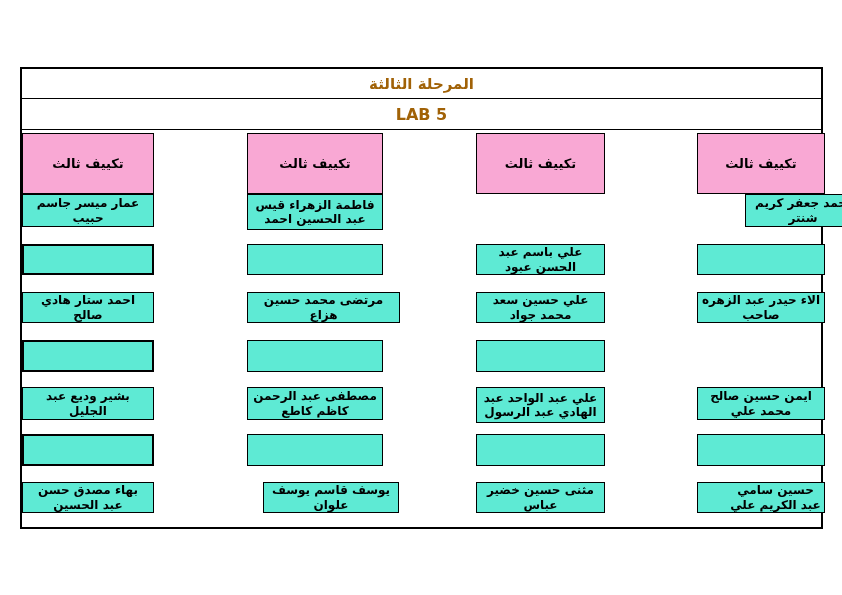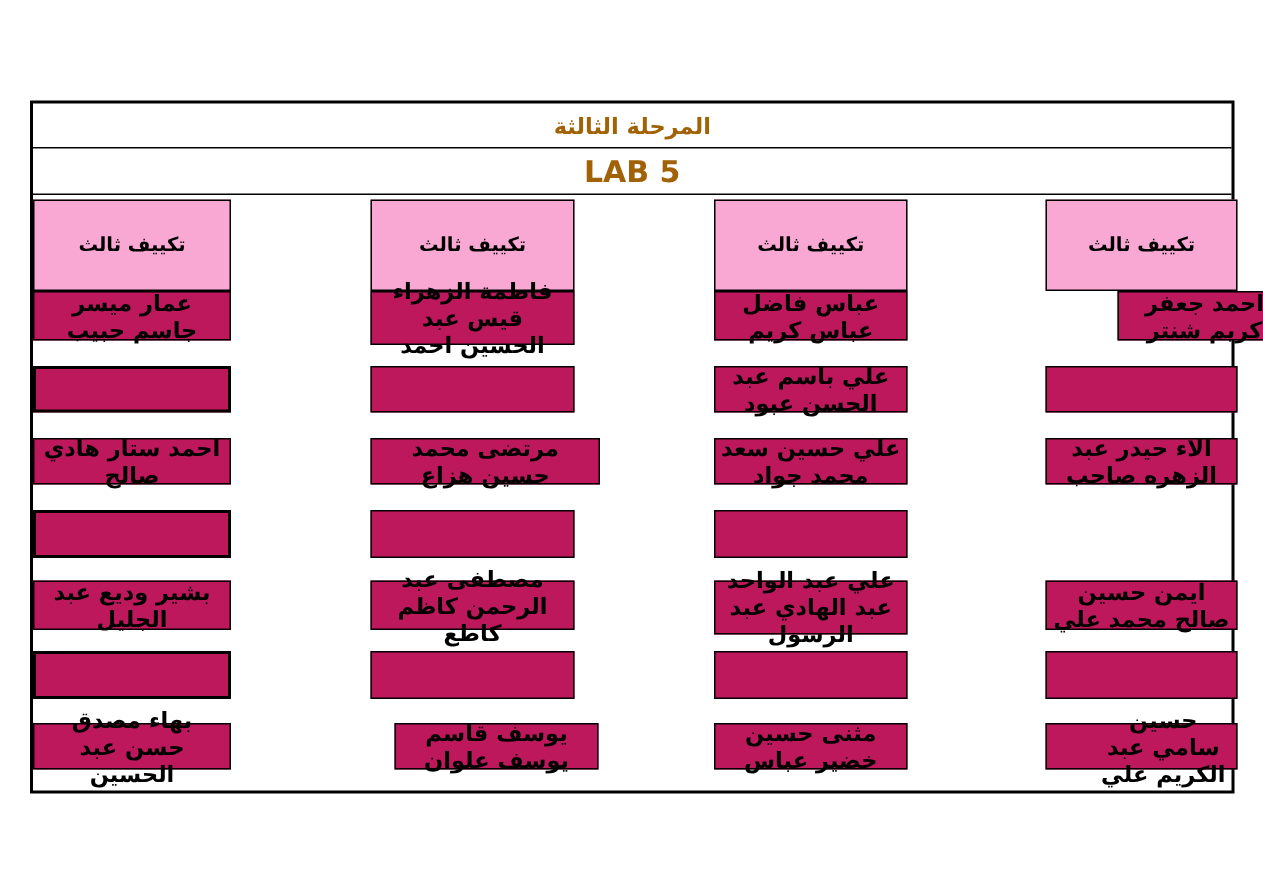--- a/index.html
+++ b/index.html
@@ -19,31 +19,31 @@
     background: #ffffff;
   }
   .title-row {
     position: absolute; left: 0; right: 0;
     display: flex; align-items: center; justify-content: center;
     font-weight: bold; color: #a16207;
     border-bottom: 1.5px solid #000;
     box-sizing: border-box;
   }
   .title-1 { top: 0; height: 30px; font-size: 15px; direction: rtl; }
-  .title-2 { top: 30px; height: 31px; font-size: 20px; font-family: "DejaVu Sans", sans-serif; }
+  .title-2 { top: 30px; height: 31px; font-size: 16px; font-family: "DejaVu Sans", sans-serif; }
   .box {
     position: absolute;
     box-sizing: border-box;
     border: 1px solid #000;
-    background: #be185d;
+    background: #5eead4;
     display: flex; align-items: center; justify-content: center;
     text-align: center;
     direction: rtl;
     font-weight: bold;
-    font-size: 15px;
+    font-size: 12px;
     line-height: 1.2;
     color: #000;
     padding: 1px 3px;
   }
   .header-box {
     background: #f9a8d4;
     font-size: 13px;
   }
   .thick {
     border-width: 2px;
@@ -59,21 +59,20 @@
 
   <div class="box header-box" style="left:675px; top:64px; width:128px; height:61px;">تكييف ثالث</div>
   <div class="box" style="left:708px; top:125px; width:116px; height:33px;margin-left:15px;">احمد جعفر كريم شنتر</div>
   <div class="box" style="left:675px; top:175px; width:128px; height:31px;"></div>
   <div class="box" style="left:675px; top:223px; width:128px; height:31px;">الاء حيدر عبد الزهره صاحب</div>
   <div class="box" style="left:675px; top:318px; width:128px; height:33px;">ايمن حسين صالح محمد علي</div>
   <div class="box" style="left:675px; top:365px; width:128px; height:32px;"></div>
   <div class="box" style="left:675px; top:413px; width:128px; height:31px;padding-left:32px;">حسين سامي عبد الكريم علي</div>
 
   <div class="box header-box" style="left:454px; top:64px; width:129px; height:61px;">تكييف ثالث</div>
-  <div class="box" style="left:454px; top:125px; width:129px; height:33px;">عباس فاضل عباس كريم</div>
   <div class="box" style="left:454px; top:175px; width:129px; height:31px;">علي باسم عبد الحسن عبود</div>
   <div class="box" style="left:454px; top:223px; width:129px; height:31px;">علي حسين سعد محمد جواد</div>
   <div class="box" style="left:454px; top:271px; width:129px; height:32px;"></div>
   <div class="box" style="left:454px; top:318px; width:129px; height:36px;">علي عبد الواحد عبد الهادي عبد الرسول</div>
   <div class="box" style="left:454px; top:365px; width:129px; height:32px;"></div>
   <div class="box" style="left:454px; top:413px; width:129px; height:31px;">مثنى حسين خضير عباس</div>
 
   <div class="box header-box" style="left:225px; top:64px; width:136px; height:61px;">تكييف ثالث</div>
   <div class="box" style="left:225px; top:125px; width:136px; height:36px;">فاطمة الزهراء قيس عبد الحسين احمد</div>
   <div class="box" style="left:225px; top:175px; width:136px; height:31px;"></div>

